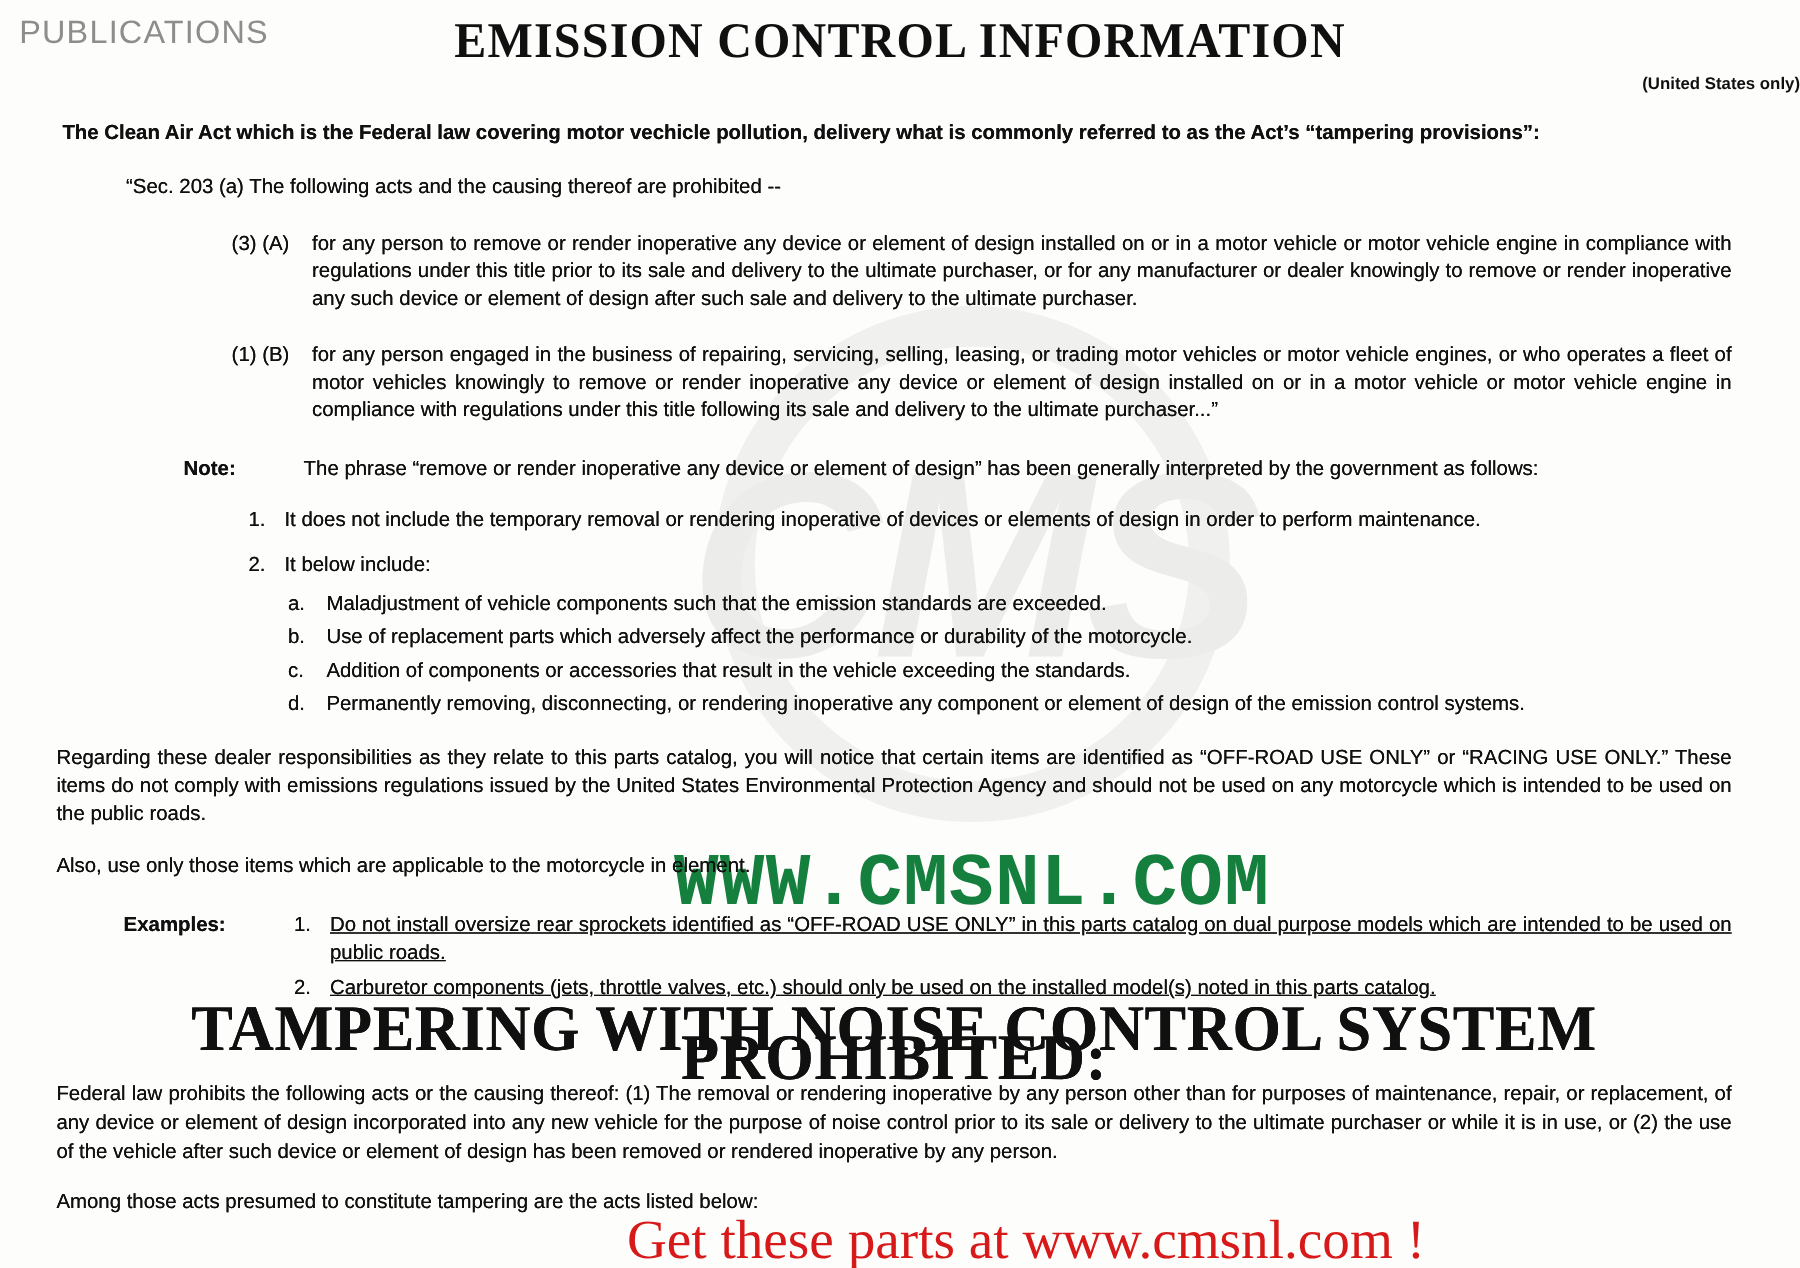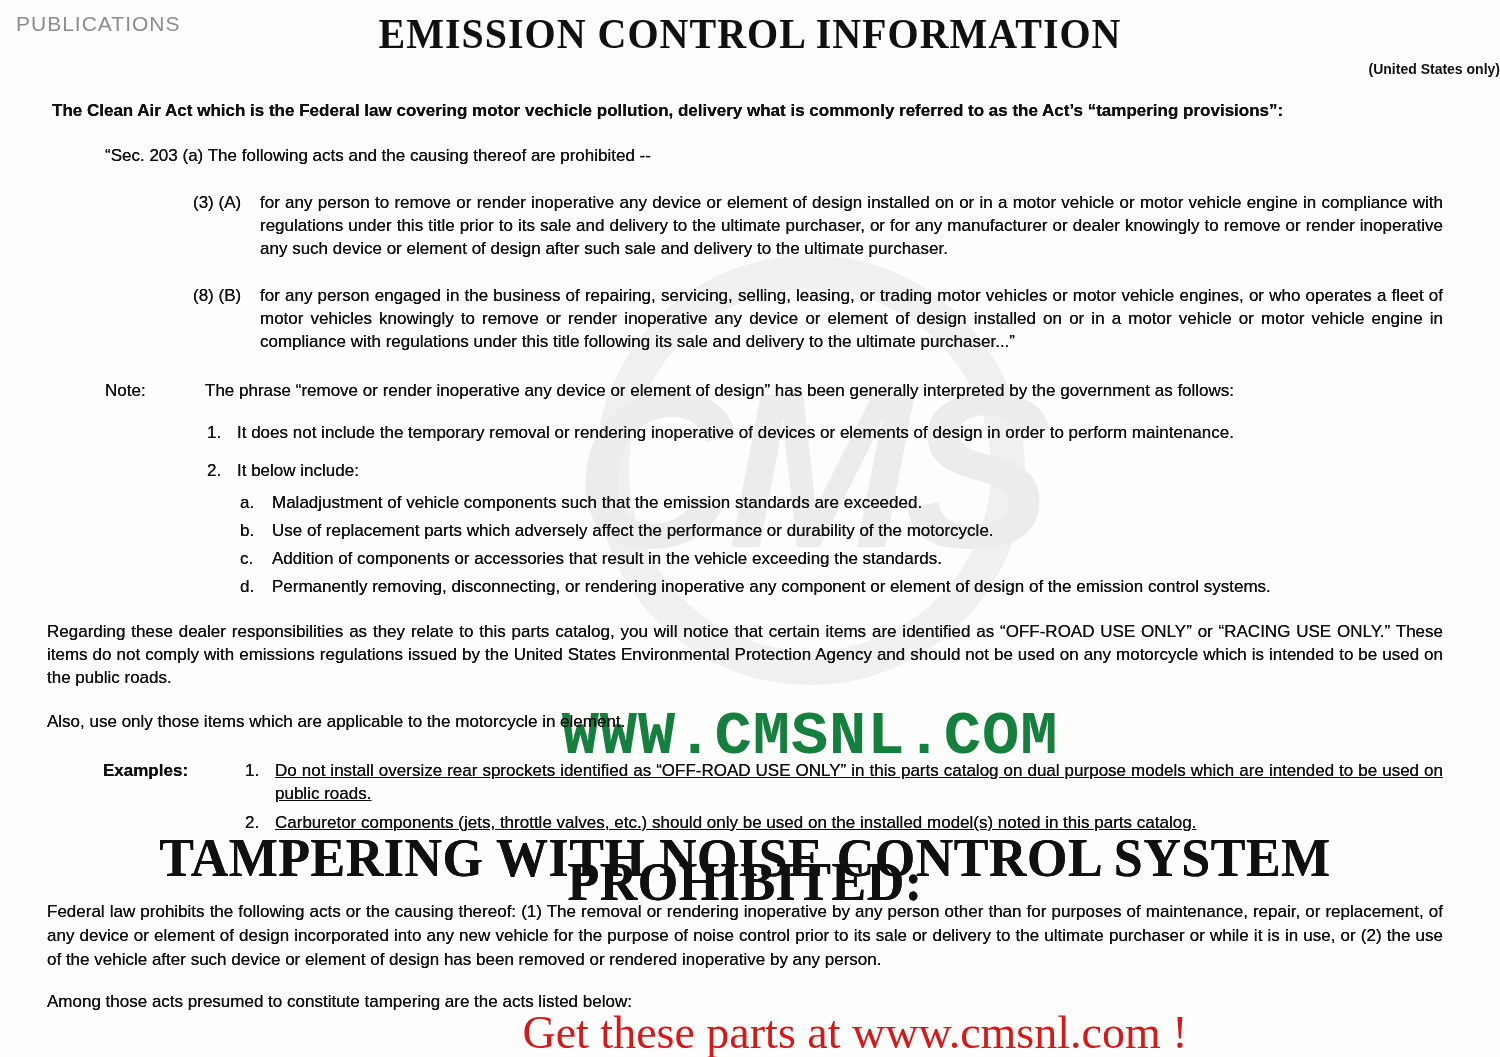--- a/index.html
+++ b/index.html
@@ -28,21 +28,21 @@
     font-size:220px;color:#ececea;letter-spacing:-6px;
   }
   .wm-url{
     margin-top:16px;
     font-family:Liberation Mono, monospace;font-weight:bold;
     font-size:62px;color:#15803d;letter-spacing:1px;
   }
 
   .corner{
     position:absolute;top:12px;left:16px;
-    font-size:21px;color:#8d8d8d;letter-spacing:1px;z-index:2;
+    font-size:27px;color:#8d8d8d;letter-spacing:1px;z-index:2;
   }
 
   .title{
     position:relative;z-index:1;
     margin-top:10px;text-align:center;
     font-family:"Liberation Serif",serif;font-weight:bold;
     font-size:40px;letter-spacing:1px;
     transform:scaleY(1.04);
   }
   .subtitle{
@@ -60,21 +60,21 @@
   p{margin:0;}
 
   .intro{margin:6px 0 0 5px;font-weight:bold;}
   .sec{margin:22px 0 0 58px;}
 
   .clause{display:flex;margin-top:24px;padding-left:146px;}
   .clause .clabel{flex:0 0 67px;}
   .clause .ctext{flex:1;text-align:justify;}
 
   .noterow{display:flex;margin-top:26px;padding-left:58px;}
-  .noterow .nlabel{flex:0 0 100px;font-weight:normal;}
+  .noterow .nlabel{flex:0 0 100px;font-weight:bold;margin-left:48px;}
   .noterow .ntext{flex:1;}
 
   .numitem{display:flex;margin:19px 0 0 160px;}
   .numitem .num{flex:0 0 30px;}
   .numitem .ntx{flex:1;text-align:justify;}
   .numitem.tight{margin-top:15px;}
 
   .letitem{display:flex;margin:5px 0 0 193px;}
   .letitem .num{flex:0 0 32px;}
   .letitem.first{margin-top:9px;}
@@ -130,21 +130,21 @@
     <p class="intro">The Clean Air Act  which is the Federal law covering motor vechicle pollution, delivery what is commonly referred to as the Act’s “tampering provisions”:</p>
 
     <p class="sec">“Sec. 203 (a) The following acts and the causing thereof are prohibited --</p>
 
     <div class="clause">
       <span class="clabel">(3) (A)</span>
       <span class="ctext">for any person to remove or render inoperative any device or element of design installed on or in a motor vehicle or motor vehicle engine in compliance with regulations under this title prior to its sale and delivery to the ultimate purchaser, or for any manufacturer or dealer knowingly to remove or render inoperative any such device or element of design after such sale and delivery to the ultimate purchaser.</span>
     </div>
 
     <div class="clause">
-      <span class="clabel">(8) (B)</span>
+      <span class="clabel">(1) (B)</span>
       <span class="ctext">for any person engaged in the business of repairing, servicing, selling, leasing, or trading motor vehicles or motor vehicle engines, or who operates a fleet of motor vehicles knowingly to remove or render inoperative any device or element of design installed on or in a motor vehicle or motor vehicle engine in compliance with regulations under this title following its sale and delivery to the ultimate purchaser...”</span>
     </div>
 
     <div class="noterow">
       <span class="nlabel">No<span style="position:relative;">t</span>e:</span>
       <span class="ntext">The phrase “remove or render inoperative any device or element of design” has been generally interpreted by the government as follows:</span>
     </div>
 
     <div class="numitem">
       <span class="num">1.</span>

